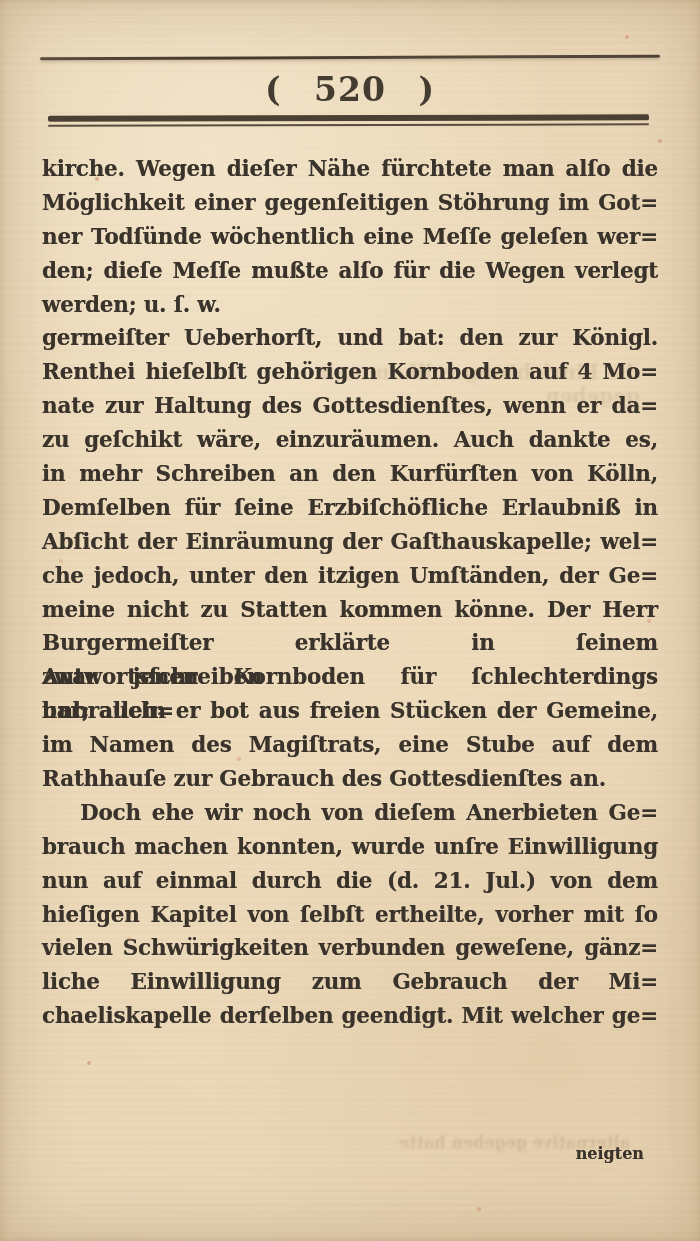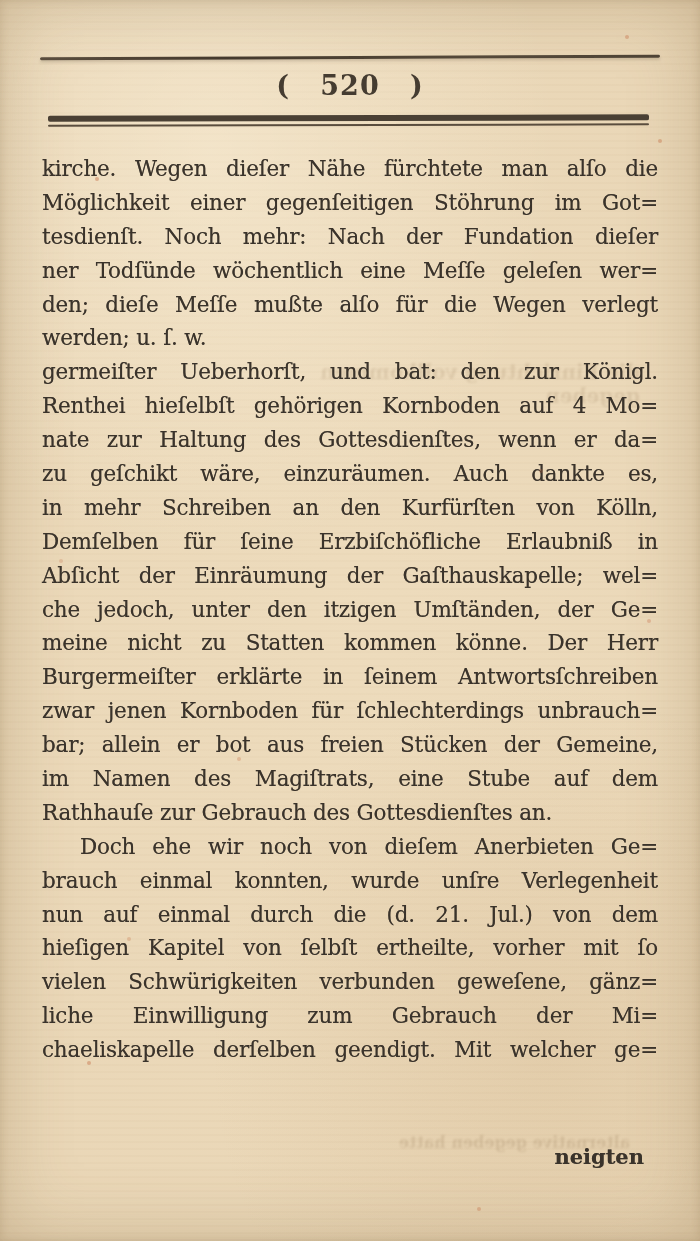--- a/index.html
+++ b/index.html
@@ -19,38 +19,38 @@
     overflow:hidden;
   }
   .rule-top{
     position:absolute;left:40px;top:56px;width:620px;height:3px;
     background:linear-gradient(90deg,#5a4d3e,#44392c 30%,#55493a 70%,#4e4335);
     border-radius:2px;transform:rotate(-0.25deg);
     box-shadow:0 2px 3px rgba(90,75,55,.25);
   }
   .page-number{
     position:absolute;top:70px;left:0;width:100%;
-    text-align:center;font-size:27px;font-weight:700;
+    text-align:center;font-size:33px;font-weight:700;
     word-spacing:20px;letter-spacing:1px;color:#453c31;
   }
   .rule-double{position:absolute;left:48px;top:115px;width:601px;transform:rotate(-0.12deg);}
   .rule-double .thick{height:6px;background:#4a4034;border-radius:2px;}
   .rule-double .thin{height:2px;background:#5a4d3e;margin-top:3px;border-radius:1px;}
   .body-text{
     position:absolute;left:42px;top:152px;width:616px;
-    font-size:21.5px;line-height:33.9px;font-weight:400;
+    font-size:21.5px;line-height:33.9px;font-weight:700;
     letter-spacing:-0.2px;
     text-shadow:0 0 .5px rgba(58,51,43,.6);
   }
   .line{height:33.9px;white-space:normal;}
   .line.j{text-align:justify;text-align-last:justify;}
   .line.ind{text-indent:38px;}
   .catchword{
     position:absolute;top:1144px;right:56px;
-    font-size:21px;font-weight:700;
+    font-size:16px;font-weight:700;
     text-shadow:0 0 .5px rgba(58,51,43,.6);
   }
   .ghost{
     position:absolute;transform:scaleX(-1);
     color:#7d5f3c;font-weight:700;filter:blur(1.3px);
     pointer-events:none;
   }
   .g1{top:360px;left:250px;width:390px;font-size:20px;opacity:.14;}
   .g2{top:1133px;left:290px;width:340px;font-size:16px;opacity:.18;}
   .specks{
@@ -80,40 +80,39 @@
   <div class="rule-double">
     <div class="thick"></div>
     <div class="thin"></div>
   </div>
 
   <div class="ghost g1">die Einrichtung vollkommen gegeben</div>
 
   <div class="body-text">
       <div class="line j">kirche.  Wegen dieſer Nähe fürchtete man alſo die</div>
       <div class="line j">Möglichkeit einer gegenſeitigen Stöhrung im Got=</div>
-      <div class="line j">tesdienſt.  Noch mehr: Nach der Fundation dieſer</div>
       <div class="line j">ner Todſünde wöchentlich eine Meſſe geleſen wer=</div>
       <div class="line j">den; dieſe Meſſe mußte alſo für die Wegen verlegt</div>
       <div class="line">werden; u. ſ. w.</div>
       <div class="line j">germeiſter Ueberhorſt, und bat: den zur Königl.</div>
       <div class="line j">Renthei hieſelbſt gehörigen Kornboden auf 4 Mo=</div>
       <div class="line j">nate zur Haltung des Gottesdienſtes, wenn er da=</div>
       <div class="line j">zu geſchikt wäre, einzuräumen.  Auch dankte es,</div>
       <div class="line j">in mehr Schreiben an den Kurfürſten von Kölln,</div>
       <div class="line j">Demſelben für ſeine Erzbiſchöfliche Erlaubniß in</div>
       <div class="line j">Abſicht der Einräumung der Gaſthauskapelle; wel=</div>
       <div class="line j">che jedoch, unter den itzigen Umſtänden, der Ge=</div>
       <div class="line j">meine nicht zu Statten kommen könne.  Der Herr</div>
       <div class="line j">Burgermeiſter erklärte in ſeinem Antwortsſchreiben</div>
       <div class="line j">zwar jenen Kornboden für ſchlechterdings unbrauch=</div>
       <div class="line j">bar; allein er bot aus freien Stücken der Gemeine,</div>
       <div class="line j">im Namen des Magiſtrats, eine Stube auf dem</div>
       <div class="line">Rathhauſe zur Gebrauch des Gottesdienſtes an.</div>
       <div class="line j ind">Doch ehe wir noch von dieſem Anerbieten Ge=</div>
-      <div class="line j">brauch einmal konnten, wurde unſre Verlegenheit</div>
+      <div class="line j">brauch machen konnten, wurde unſre Einwilligung</div>
       <div class="line j">nun auf einmal durch die (d. 21. Jul.) von dem</div>
       <div class="line j">hieſigen Kapitel von ſelbſt ertheilte, vorher mit ſo</div>
       <div class="line j">vielen Schwürigkeiten verbunden geweſene, gänz=</div>
       <div class="line j">liche Einwilligung zum Gebrauch der Mi=</div>
       <div class="line j">chaeliskapelle derſelben geendigt.  Mit welcher ge=</div>
     </div>
 
   <div class="ghost g2">alternative gegeben hatte</div>
 
   <div class="catchword">neigten</div>

